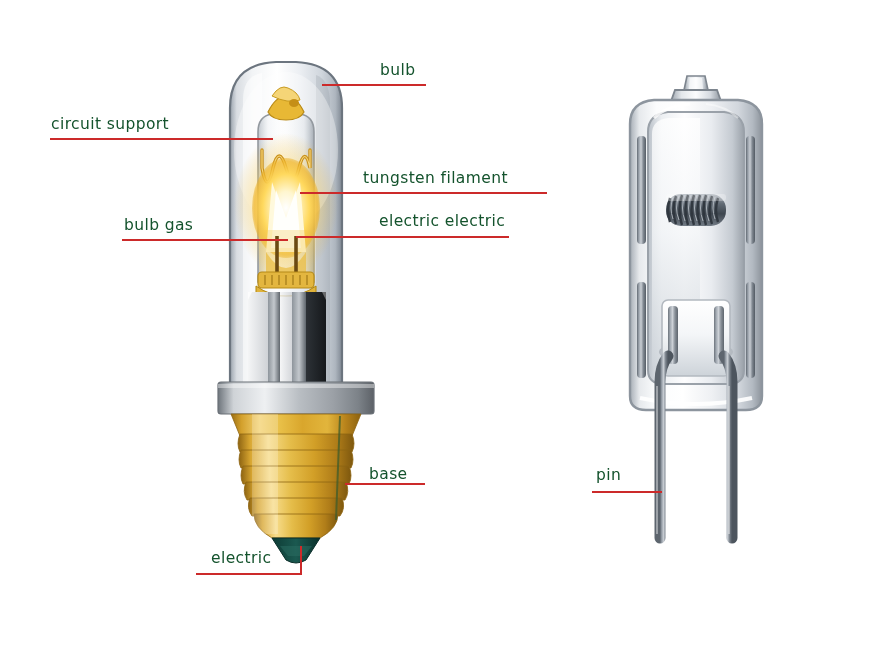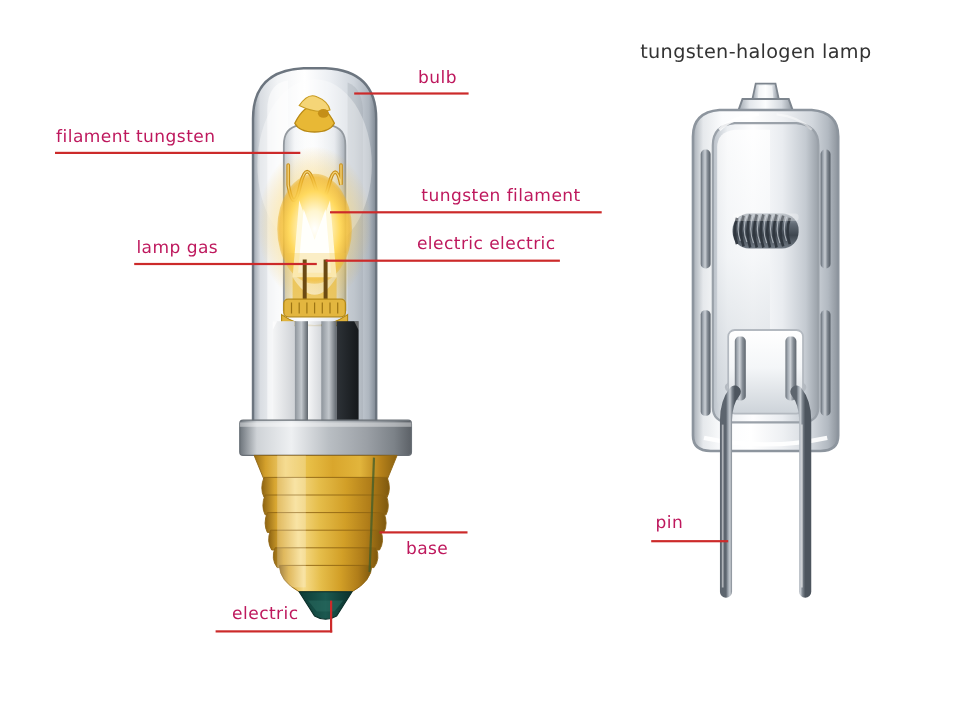--- a/index.html
+++ b/index.html
@@ -21,21 +21,21 @@
   svg.art {
     position: absolute;
     left: 0;
     top: 0;
     width: 887px;
     height: 656px;
     display: block;
   }
   .lbl {
     position: absolute;
-    color: #be185d;
+    color: #14532d;
     font-size: 15.5px;
     font-family: "DejaVu Sans", "Liberation Sans", sans-serif;
     letter-spacing: 0.4px;
     white-space: nowrap;
     line-height: 1;
   }
   .title {
     position: absolute;
     color: #333333;
     font-size: 17.5px;
@@ -337,37 +337,36 @@
         <path d="M724 356 Q732 366 732 382 L732 538" fill="none" stroke="url(#hSteel)" stroke-width="11" stroke-linecap="round"></path>
         <path d="M657 386 L657 534" fill="none" stroke="#ffffff" stroke-width="1.6" opacity="0.5"></path>
         <path d="M729 386 L729 534" fill="none" stroke="#ffffff" stroke-width="1.6" opacity="0.5"></path>
       </g>
     </g>
   </svg>
 
   <div class="lbl" style="left:380px; top:63px;">bulb</div>
   <div class="leader h" style="left:322px; top:84px; width:104px;"></div>
 
-  <div class="lbl" style="left:51px; top:117px;">filament tungsten</div>
+  <div class="lbl" style="left:51px; top:117px;">circuit support</div>
   <div class="leader h" style="left:50px; top:138px; width:223px;"></div>
 
-  <div class="lbl" style="left:383px; top:171px;">tungsten filament</div>
+  <div class="lbl" style="left:363px; top:171px;">tungsten filament</div>
   <div class="leader h" style="left:300px; top:192px; width:247px;"></div>
 
-  <div class="lbl" style="left:124px; top:218px;">lamp gas</div>
+  <div class="lbl" style="left:124px; top:218px;">bulb gas</div>
   <div class="leader h" style="left:122px; top:239px; width:166px;"></div>
 
   <div class="lbl" style="left:379px; top:214px;">electric electric</div>
   <div class="leader h" style="left:296px; top:236px; width:213px;"></div>
 
-  <div class="lbl" style="left:369px; top:492px;text-align:center;">base</div>
+  <div class="lbl" style="left:369px; top:467px;text-align:center;">base</div>
   <div class="leader h" style="left:345px; top:483px; width:80px;"></div>
 
   <div class="lbl" style="left:211px; top:551px;">electric</div>
   <div class="leader h" style="left:196px; top:573px; width:106px;"></div>
   <div class="leader v" style="left:300px; top:546px; height:29px;"></div>
 
-  <div class="title" style="left:582px; top:40px;">tungsten-halogen lamp</div>
 
   <div class="lbl" style="left:596px; top:468px;">pin</div>
   <div class="leader h" style="left:592px; top:491px; width:70px;"></div>
 
 </div>
 
 </body></html>

